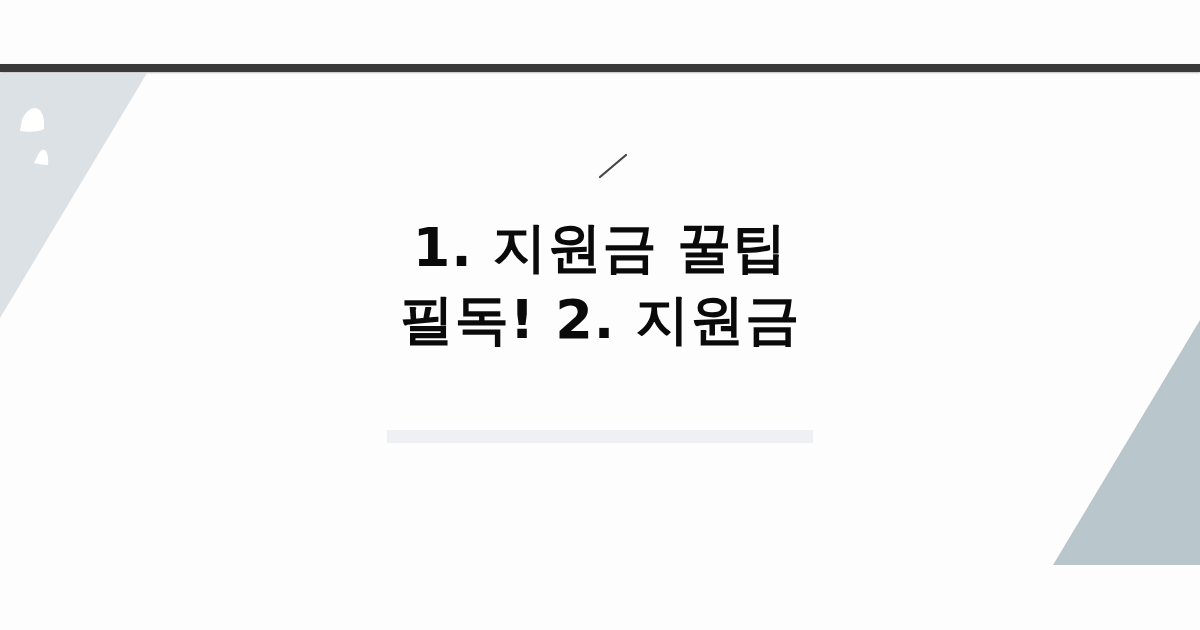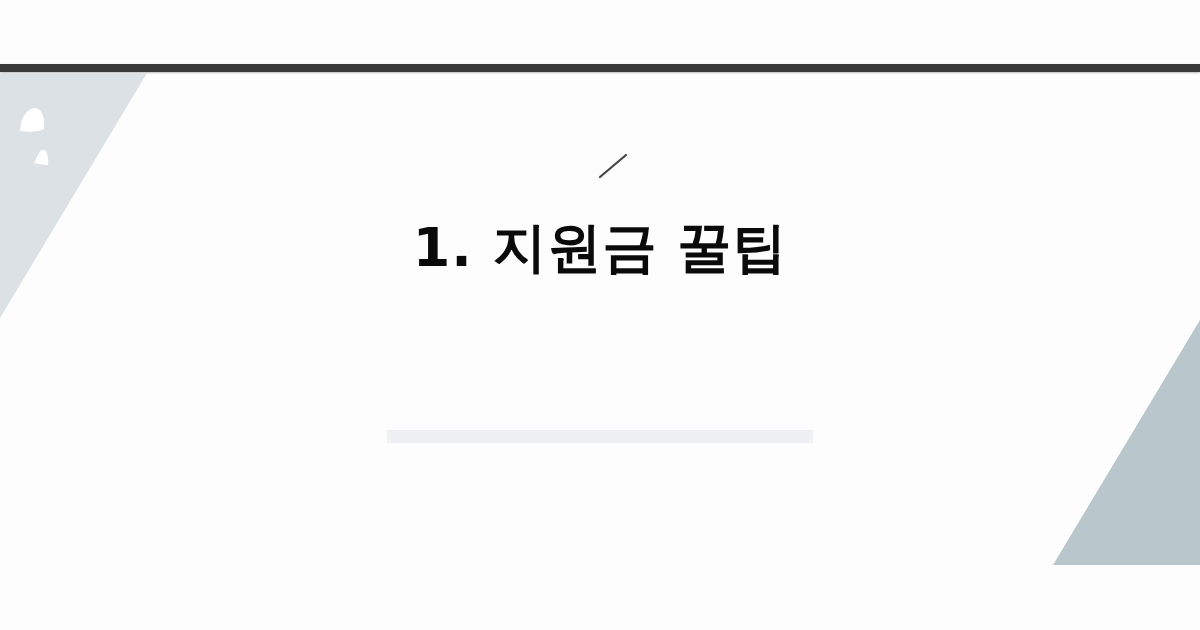--- a/index.html
+++ b/index.html
@@ -56,13 +56,14 @@
 </svg>
 
 <svg class="slash-mark" viewBox="0 0 36 32" xmlns="http://www.w3.org/2000/svg">
   <line x1="5" y1="27" x2="31" y2="5" stroke="#444444" stroke-width="2.2" stroke-linecap="round"></line>
 </svg>
 
 <div class="title-underbar"></div>
 
 <div class="title">
   <span class="title-line">1. 지원금 꿀팁</span>
+  <span class="title-line">필독! 2. 지원금</span>
 </div>
 
 </body></html>

